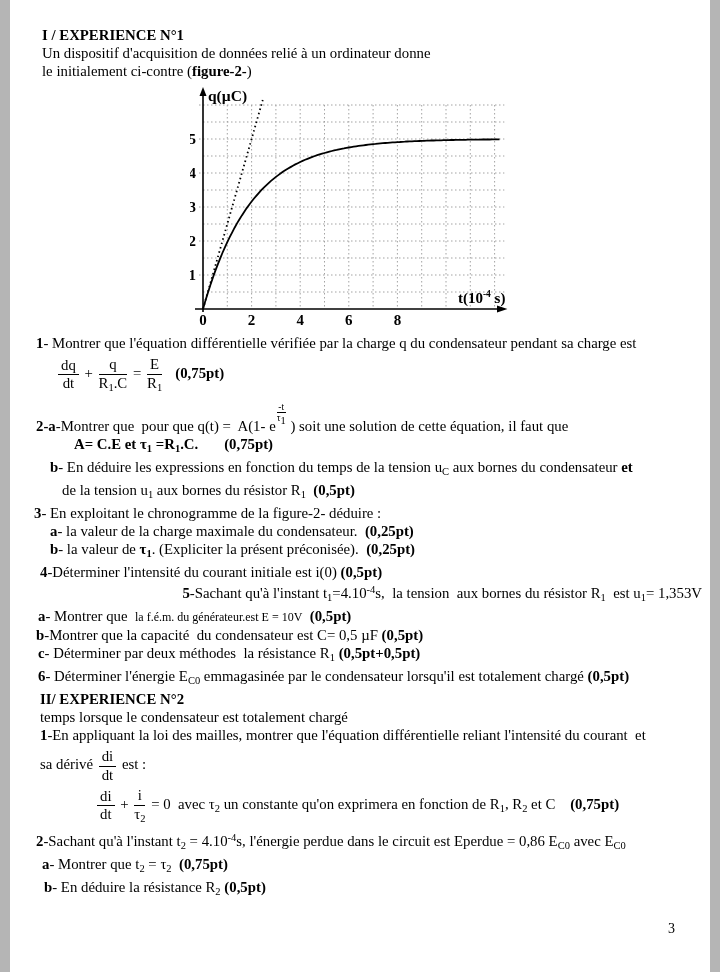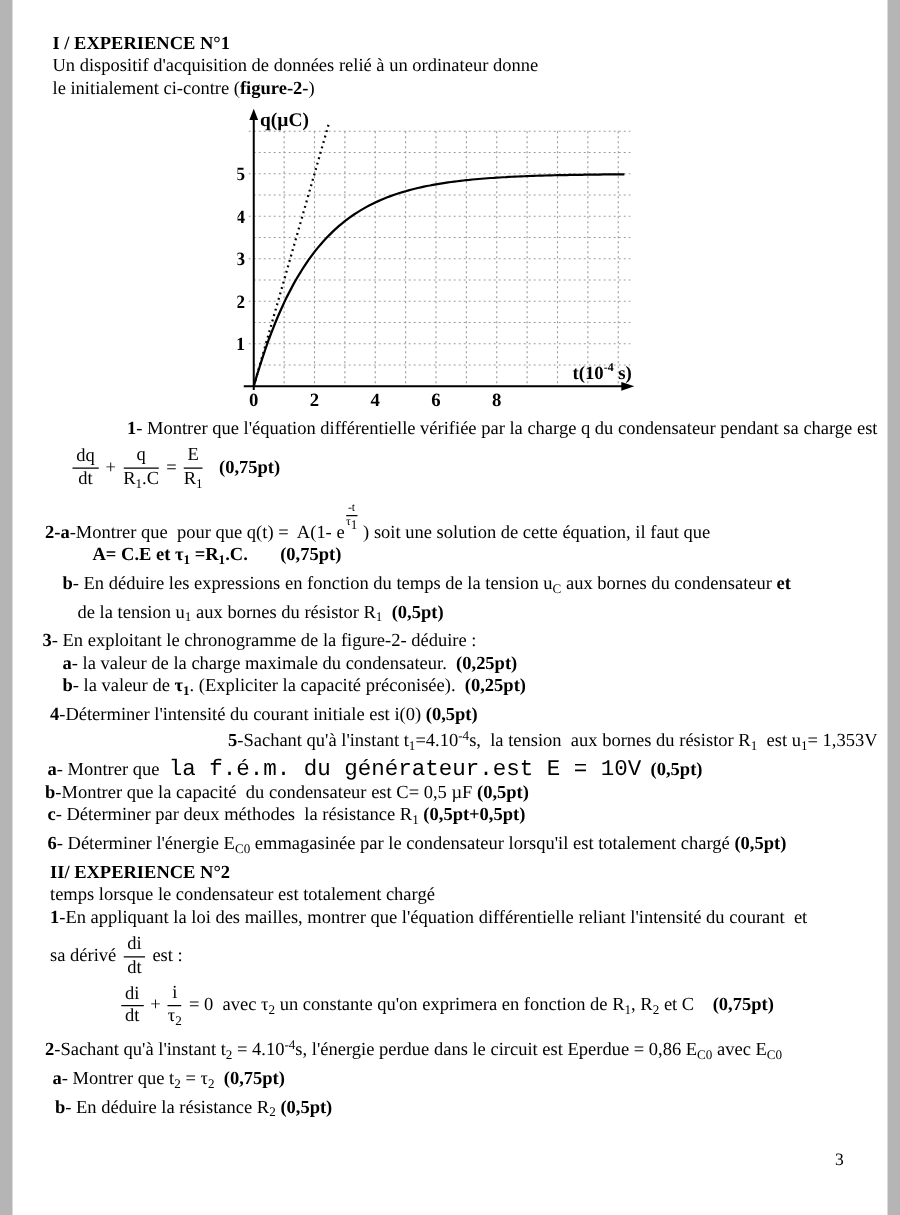--- a/index.html
+++ b/index.html
@@ -6,21 +6,21 @@
   body{width:720px;height:972px;background:#ffffff;position:relative;overflow:hidden;
        font-family:"Liberation Serif",serif;color:#000;}
   .edge{position:absolute;top:0;bottom:0;width:10px;background:#b5b5b5;}
   .edge-left{left:0;}
   .edge-right{right:0;}
   .content{position:absolute;left:42px;top:26px;width:660px;font-size:14.8px;line-height:18px;}
   .ln{white-space:pre;}
   .ln .b{font-weight:bold;}
   .ln .sb{vertical-align:-3px;font-size:10.5px;}
   .ln .sp{vertical-align:5px;font-size:10.5px;}
-  .ln .ss{font-family:Liberation Mono, monospace;font-size:18px;}
+  .ln .ss{font-family:Liberation Serif, serif;font-size:12px;}
   .frac{display:inline-block;vertical-align:middle;text-align:center;line-height:1.05;margin:0 2px;}
   .frac .fn{display:block;border-bottom:1px solid #000;padding:0 3px 1px;}
   .frac .fd{display:block;padding-top:1px;}
   .supfrac{font-size:9.5px;vertical-align:10px;line-height:1.1;margin:0 1px;}
   .supfrac .fn{padding:0 1px 0;}
   .supfrac .fd{padding-top:0;}
   .ln.eq{margin:5px 0;}
   .ln.tall{margin-top:9px;}
   .figure{margin:4px 0 4px 148px;width:324px;height:246px;}
   .figure svg{display:block;}
@@ -78,29 +78,29 @@
         <text x="6" y="196" text-anchor="end" font-family="&quot;Liberation Serif&quot;,serif" font-size="15" font-weight="bold" fill="#000">1</text>
         <text x="6" y="162" text-anchor="end" font-family="&quot;Liberation Serif&quot;,serif" font-size="15" font-weight="bold" fill="#000">2</text>
         <text x="6" y="128" text-anchor="end" font-family="&quot;Liberation Serif&quot;,serif" font-size="15" font-weight="bold" fill="#000">3</text>
         <text x="6" y="94" text-anchor="end" font-family="&quot;Liberation Serif&quot;,serif" font-size="15" font-weight="bold" fill="#000">4</text>
         <text x="6" y="60" text-anchor="end" font-family="&quot;Liberation Serif&quot;,serif" font-size="15" font-weight="bold" fill="#000">5</text>
         <text x="18" y="17" font-family="&quot;Liberation Serif&quot;,serif" font-size="15.5" font-weight="bold" fill="#000">q(µC)</text>
         <text x="315.46" y="219" text-anchor="end" font-family="&quot;Liberation Serif&quot;,serif" font-size="15" font-weight="bold" fill="#000"><tspan>t(10</tspan><tspan dy="-6" font-size="9.5">-4</tspan><tspan dy="6" font-size="15"> s)</tspan></text>
       </svg>
   </div>
   <div id="lines-main">
-      <div class="ln" style="margin-left: -6px; text-align: right;"><span class="b">1</span><span>- Montrer que l'équation différentielle vérifiée par la charge q du condensateur pendant sa charge est</span></div>
+      <div class="ln" style="margin-left: -6px;"><span class="b">1</span><span>- Montrer que l'équation différentielle vérifiée par la charge q du condensateur pendant sa charge est</span></div>
       <div class="ln eq" style="margin-left: 14px;"><span class="frac"><span class="fn"><span>dq</span></span><span class="fd"><span>dt</span></span></span><span> + </span><span class="frac"><span class="fn"><span>q</span></span><span class="fd"><span>R</span><span class="sb">1</span><span>.C</span></span></span><span> = </span><span class="frac"><span class="fn"><span>E</span></span><span class="fd"><span>R</span><span class="sb">1</span></span></span><span>   </span><span class="b">(0,75pt)</span></div>
       <div class="ln tall" style="margin-left: -6px;"><span class="b">2-a</span><span>-Montrer que  pour que q(t) =  A(1- e</span><span class="frac supfrac"><span class="fn"><span>-t</span></span><span class="fd"><span>τ</span><span class="sb">1</span></span></span><span> ) soit une solution de cette équation, il faut que</span></div>
       <div class="ln" style="margin-left: 32px;"><span class="b">A= C.E et </span><span class="b">τ</span><span class="b sb">1</span><span class="b"> =</span><span class="b">R</span><span class="b sb">1</span><span class="b">.C.</span><span>       </span><span class="b">(0,75pt)</span></div>
       <div class="ln" style="margin-left: 8px;"><span class="b">b</span><span>- En déduire les expressions en fonction du temps de la tension u</span><span class="sb">C</span><span> aux bornes du condensateur </span><span class="b">et</span></div>
       <div class="ln" style="margin-left: 20px;"><span>de la tension u</span><span class="sb">1</span><span> aux bornes du résistor R</span><span class="sb">1</span><span>  </span><span class="b">(0,5pt)</span></div>
       <div class="ln" style="margin-left: -8px;"><span class="b">3</span><span>- En exploitant le chronogramme de la figure-2- déduire :</span></div>
       <div class="ln" style="margin-left: 8px;"><span class="b">a</span><span>- la valeur de la charge maximale du condensateur.  </span><span class="b">(0,25pt)</span></div>
-      <div class="ln" style="margin-left: 8px;"><span class="b">b</span><span>- la valeur de </span><span class="b">τ</span><span class="b sb">1</span><span>. (Expliciter la capacité préconisée).  </span><span class="b">(0,25pt)</span></div>
+      <div class="ln" style="margin-left: 8px;"><span class="b">b</span><span>- la valeur de </span><span class="b">τ</span><span class="b sb">1</span><span>. (Expliciter la présent préconisée).  </span><span class="b">(0,25pt)</span></div>
       <div class="ln" style="margin-left: -2px;"><span class="b">4</span><span>-Déterminer l'intensité du courant initiale est i(0) </span><span class="b">(0,5pt)</span></div>
       <div class="ln" style="margin-left: -4px; text-align: right;"><span class="b">5</span><span>-Sachant qu'à l'instant t</span><span class="sb">1</span><span>=4.10</span><span class="sp">-4</span><span>s,  la tension  aux bornes du résistor R</span><span class="sb">1</span><span>  est u</span><span class="sb">1</span><span>= 1,353V</span></div>
       <div class="ln" style="margin-left: -4px;"><span class="b">a</span><span>- Montrer que  </span><span class="ss">la f.é.m. du générateur.est E = 10V</span><span>  </span><span class="b">(0,5pt)</span></div>
       <div class="ln" style="margin-left: -6px;"><span class="b">b</span><span>-Montrer que la capacité  du condensateur est C= 0,5 µF </span><span class="b">(0,5pt)</span></div>
       <div class="ln" style="margin-left: -4px;"><span class="b">c</span><span>- Déterminer par deux méthodes  la résistance R</span><span class="sb">1</span><span> </span><span class="b">(0,5pt+0,5pt)</span></div>
       <div class="ln" style="margin-left: -4px;"><span class="b">6</span><span>- Déterminer l'énergie E</span><span class="sb">C0</span><span> emmagasinée par le condensateur lorsqu'il est totalement chargé </span><span class="b">(0,5pt)</span></div>
       <div class="ln" style="margin-left: -2px;"><span class="b">II/ EXPERIENCE N°2</span></div>
       <div class="ln" style="margin-left: -2px;"><span>temps lorsque le condensateur est totalement chargé</span></div>
       <div class="ln" style="margin-left: -2px;"><span class="b">1</span><span>-En appliquant la loi des mailles, montrer que l'équation différentielle reliant l'intensité du courant  et</span></div>
       <div class="ln eq" style="margin-left: -2px;"><span>sa dérivé </span><span class="frac"><span class="fn"><span>di</span></span><span class="fd"><span>dt</span></span></span><span> est :</span></div>

